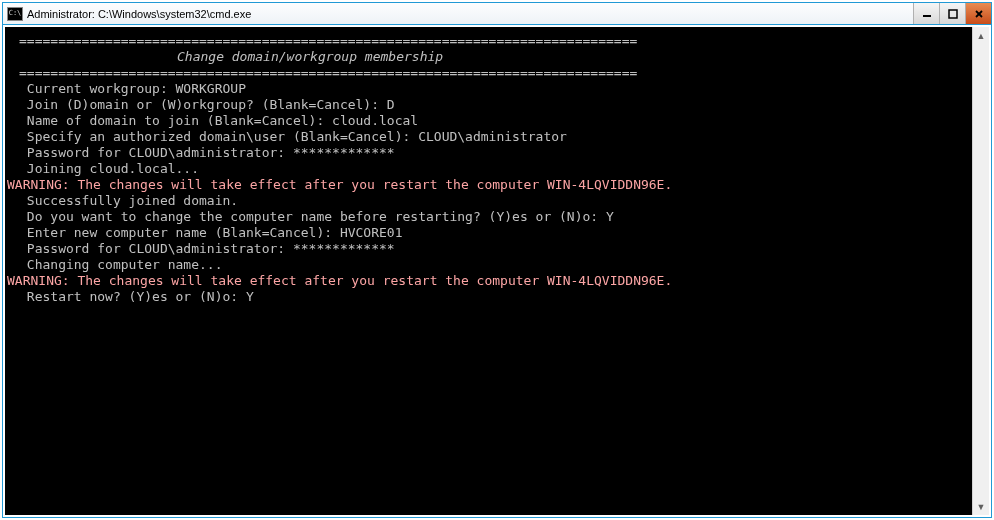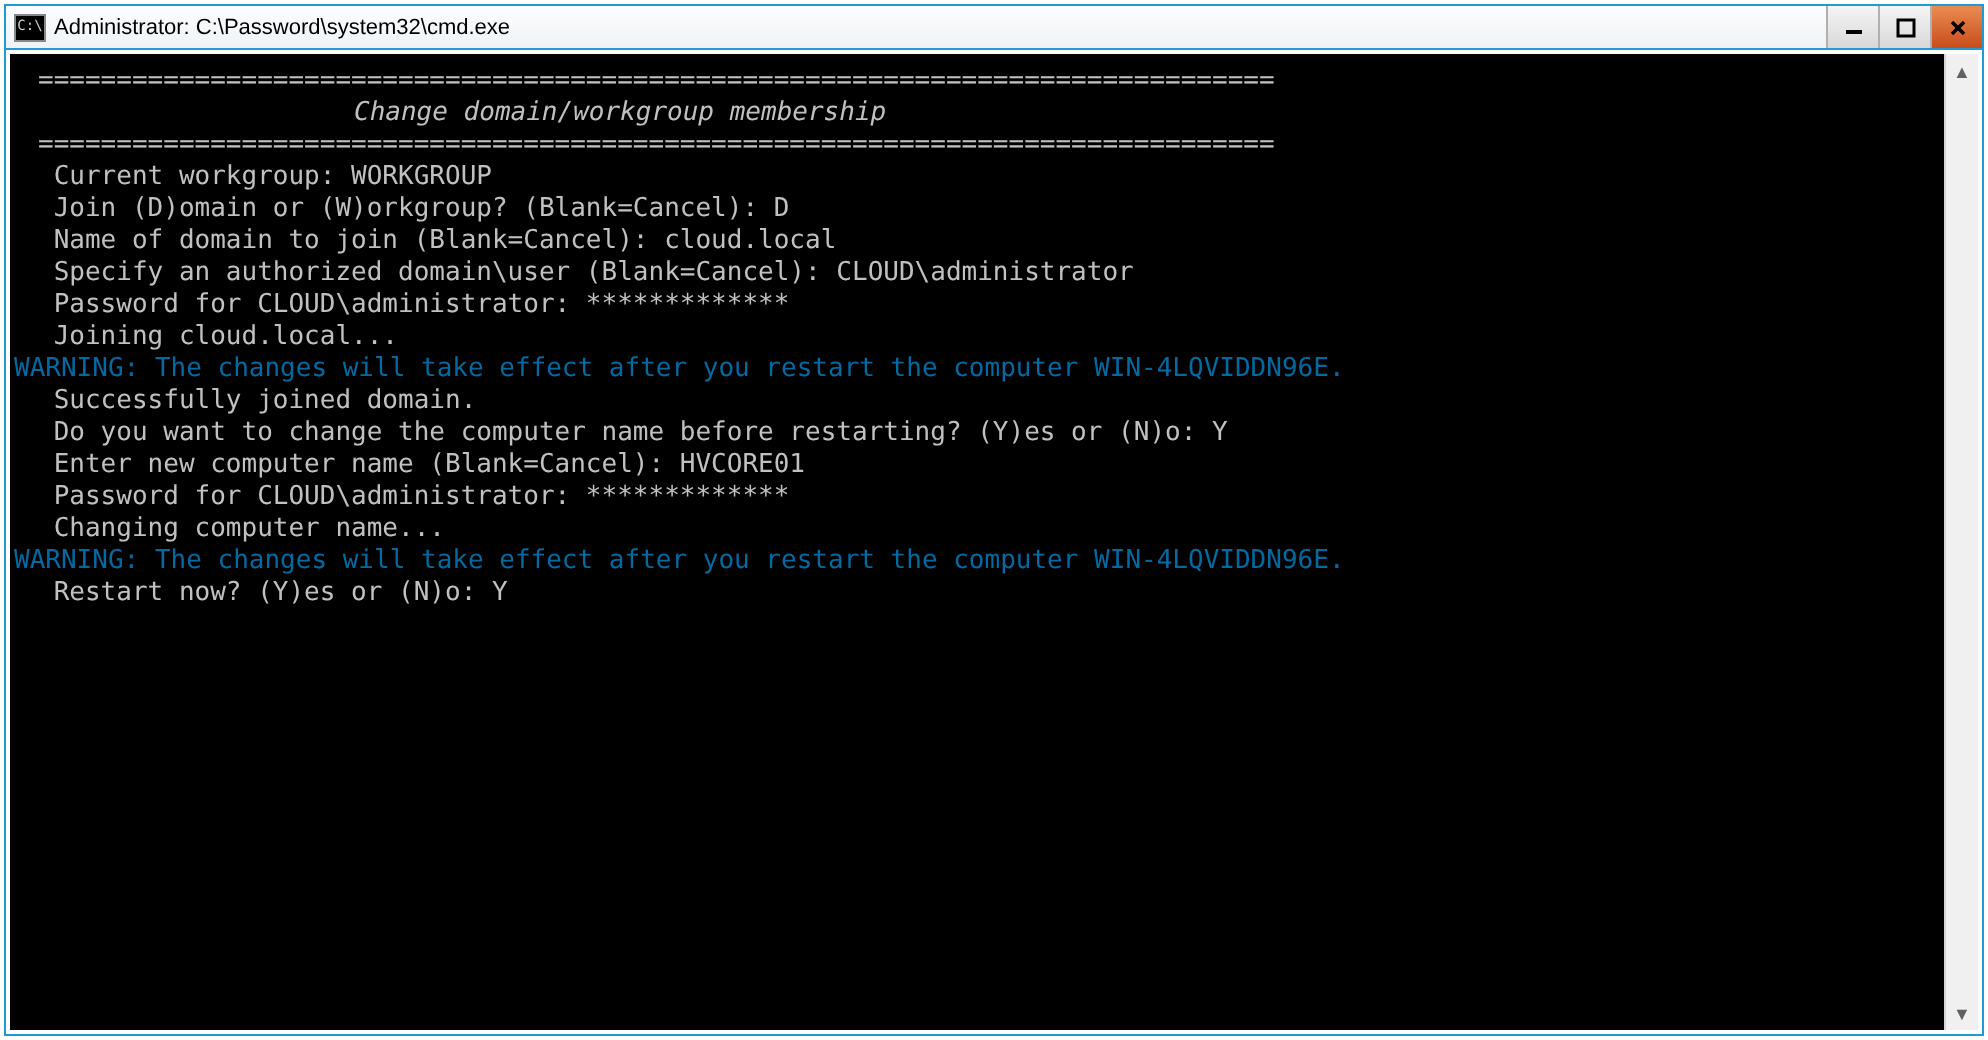--- a/index.html
+++ b/index.html
@@ -80,21 +80,21 @@
       color: #c0c0c0;
       font-family: 'Consolas', 'Lucida Console', monospace;
       font-size: 13px;
       line-height: 16px;
       padding: 6px 0 0 2px;
       white-space: pre;
       overflow: hidden;
     }
     .terminal .indent { padding-left: 12px; display:block; }
     .terminal .noindent { padding-left: 0; display:block; }
-    .terminal .warn { color: #0369a1; }
+    .terminal .warn { color: #fca5a5; }
     .scrollbar {
       width: 17px;
       background: #f0f0f0;
       border-left: 1px solid #d4d4d4;
       display: flex;
       flex-direction: column;
       align-items: center;
       justify-content: space-between;
     }
     .scrollbar .arrow {
@@ -109,21 +109,21 @@
     }
     .scrollbar .track { flex:1; }
     .header-center { text-align:left; padding-left: 170px; display:block;font-style:italic; }
   </style>
 </head>
 <body>
 
 <div class="window">
   <div class="titlebar">
     <span class="app-icon">C:\</span>
-    <span class="title-text">Administrator: C:\Password\system32\cmd.exe</span>
+    <span class="title-text">Administrator: C:\Windows\system32\cmd.exe</span>
     <div class="buttons">
       <div class="btn">
         <svg width="10" height="10" viewBox="0 0 10 10">
             <rect x="1" y="6" width="8" height="2" fill="#000"></rect>
           </svg>
       </div>
       <div class="btn">
         <svg width="10" height="10" viewBox="0 0 10 10">
             <rect x="1" y="1" width="8" height="8" fill="none" stroke="#000" stroke-width="1.5"></rect>
           </svg>

